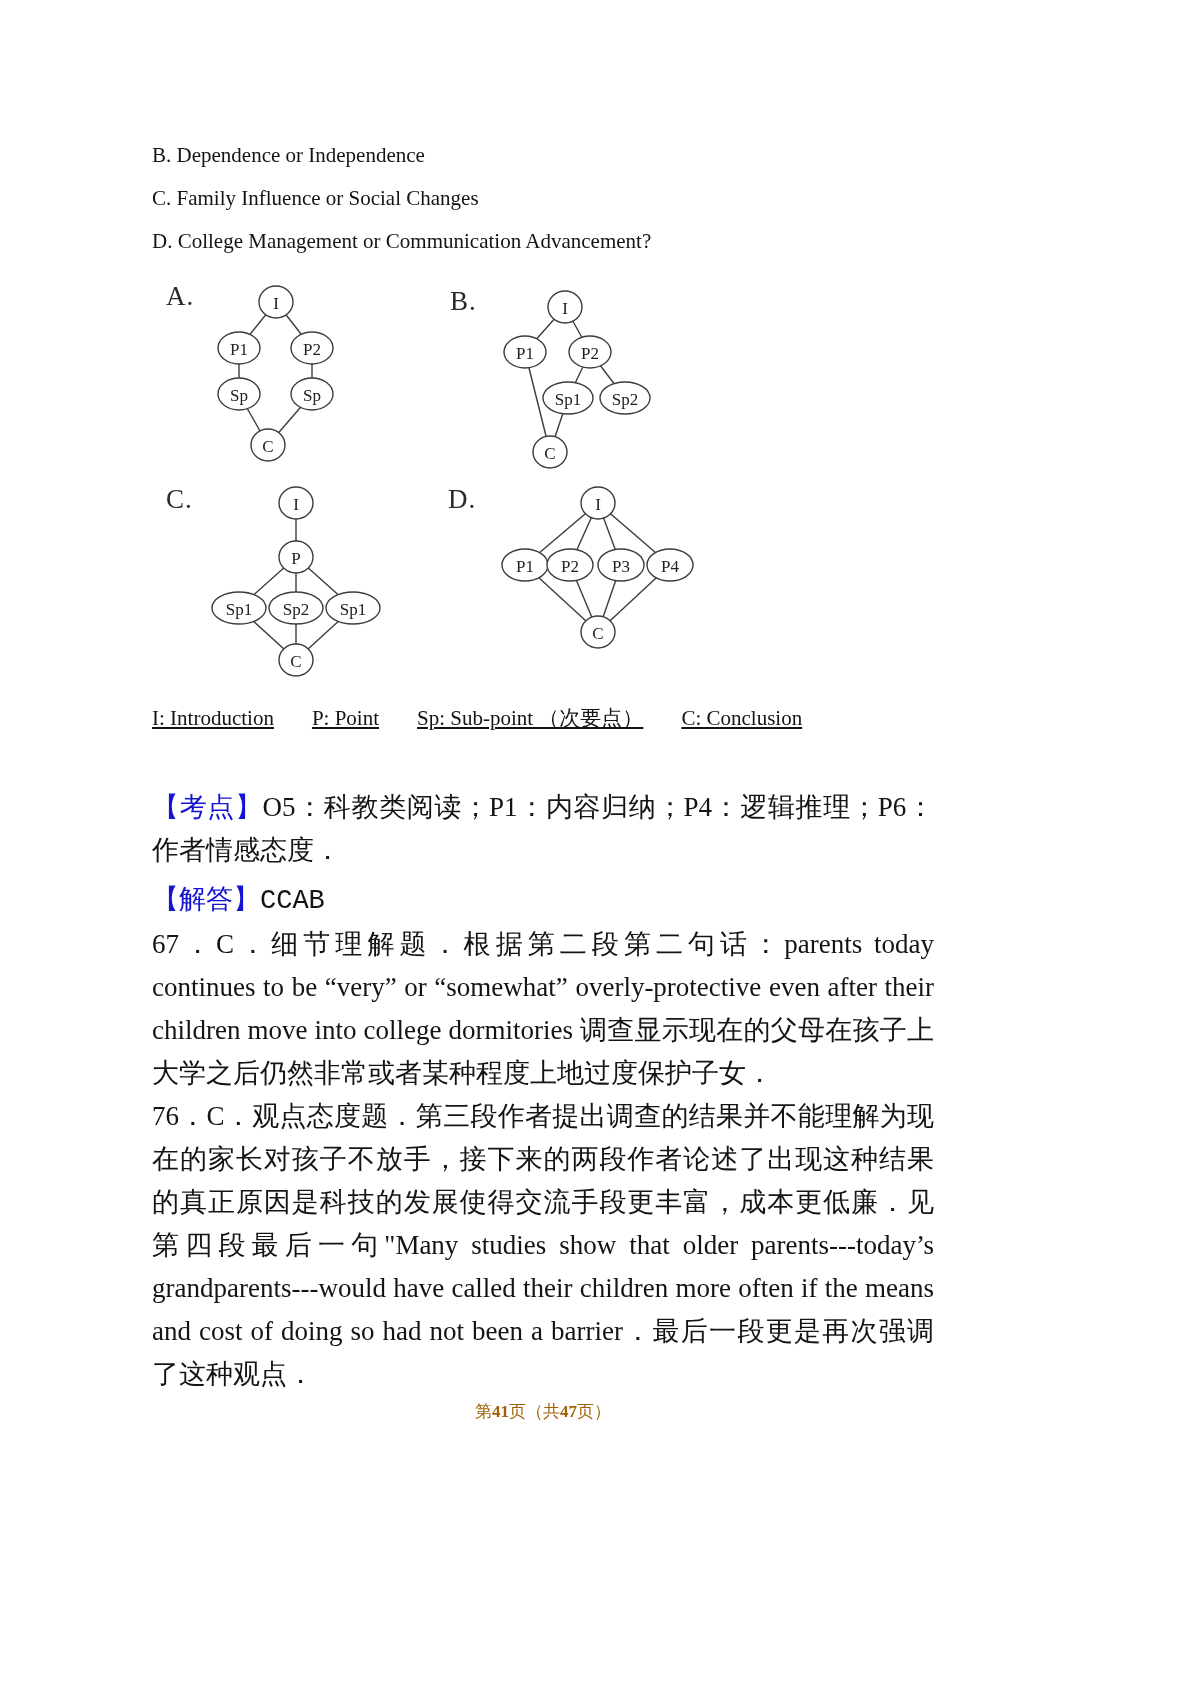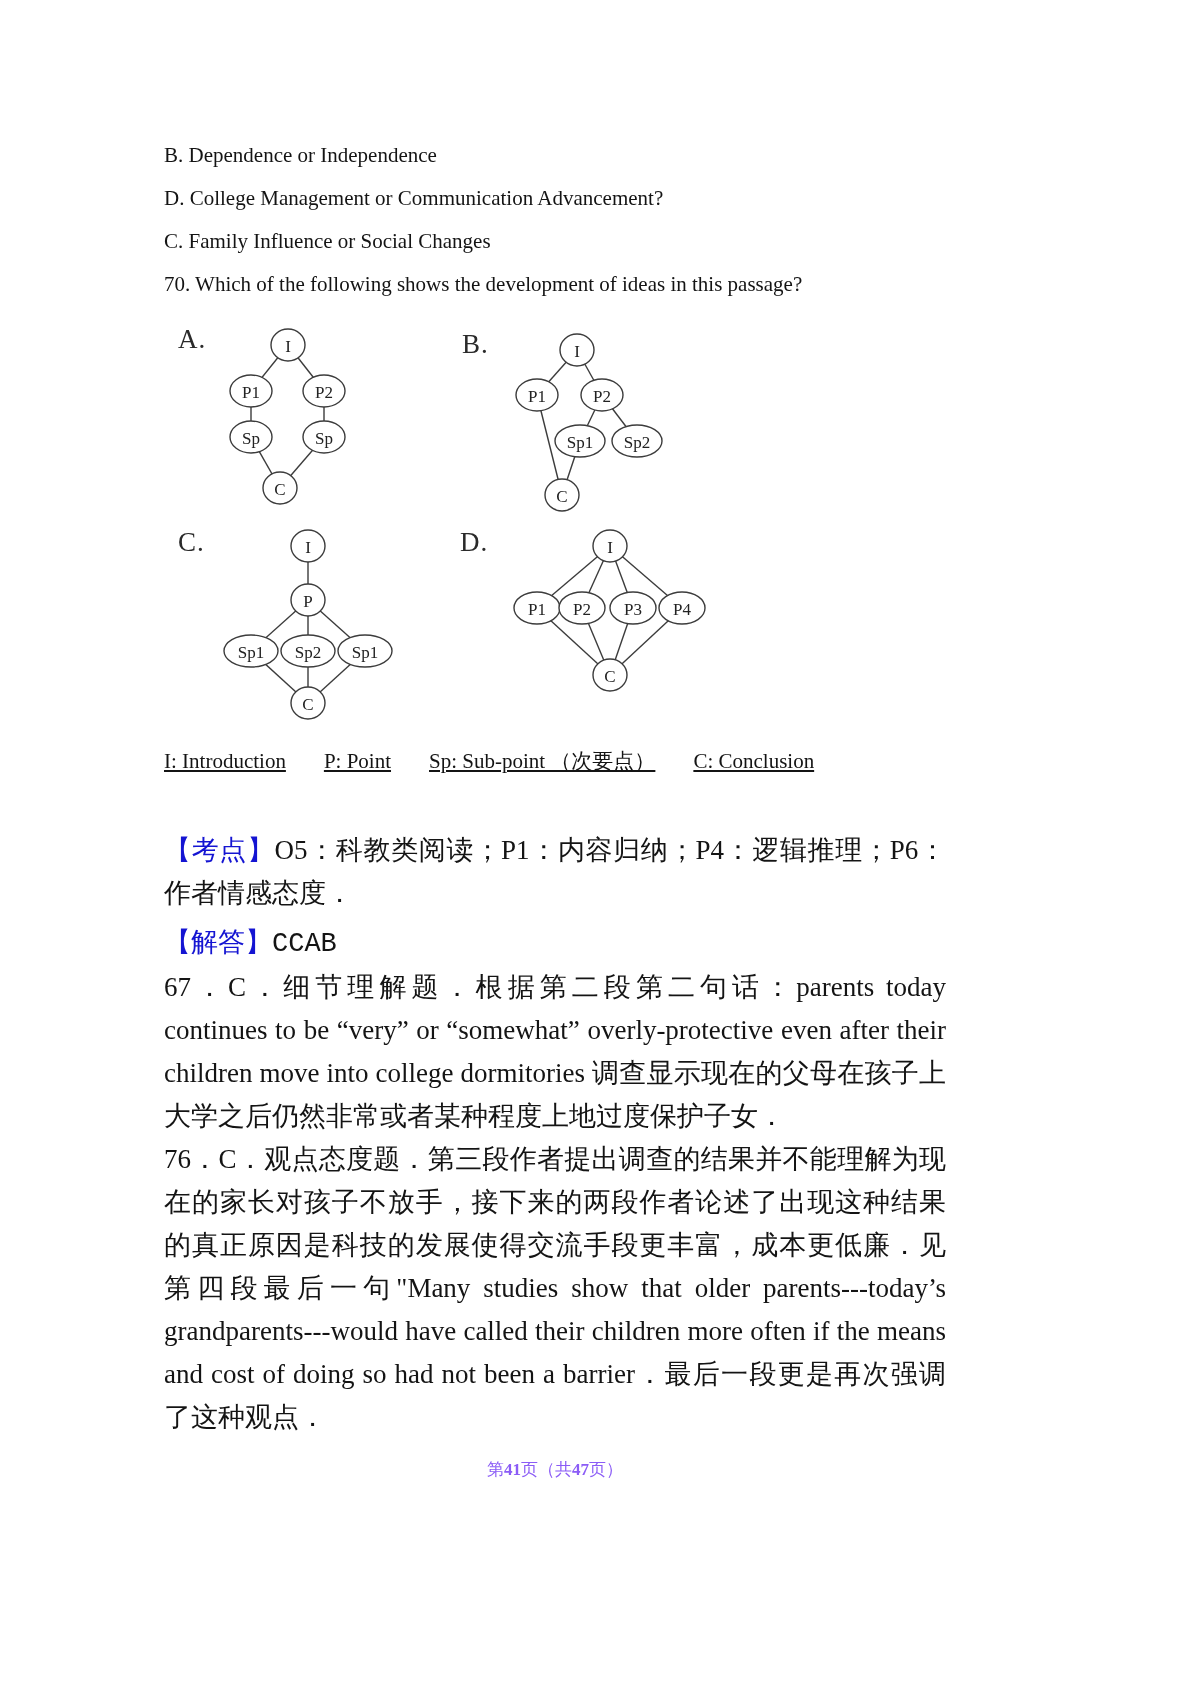--- a/index.html
+++ b/index.html
@@ -3,48 +3,47 @@
 <meta charset="utf-8">
 <style>
   * { margin:0; padding:0; box-sizing:border-box; }
   html,body { width:1200px; height:1698px; background:#ffffff; }
   body {
     position:relative;
     font-family:"Liberation Serif","DejaVu Serif",serif;
     color:#141414;
     overflow:hidden;
   }
-  .page { position:absolute; left:164px; top:134px; width:782px; }
+  .page { position:absolute; left:152px; top:134px; width:782px; }
   .line { font-size:21px; line-height:43px; white-space:nowrap; }
   .para { font-size:27px; line-height:43px; text-align:justify; }
   .blue { color:var(--tag-blue,#1414d2); }
   .diagrams { position:relative; height:420px; margin-top:14px; }
   .dcell { position:absolute; }
   .dcell-a { left:14px;  top:0; width:260px; height:205px; }
   .dcell-b { left:298px; top:5px; width:260px; height:205px; }
   .dcell-c { left:14px;  top:203px; width:260px; height:210px; }
   .dcell-d { left:296px; top:203px; width:270px; height:190px; }
   .dlabel { position:absolute; left:0; top:4px; font-size:27px; color:#2a2a2a; letter-spacing:1px; }
   .legend { display:flex; gap:38px; font-size:21px; line-height:43px; white-space:nowrap;text-decoration:underline; }
   .tagfirst { margin-top:46px; }
   .jieda { margin-top:8px;font-family:Liberation Mono, monospace; }
-  .footer { font-size:17px; text-align:center; margin-top:19px; color:#8b5cf6; }
+  .footer { font-size:17px; text-align:center; margin-top:4px; color:#a16207; }
   .footer b { font-weight:bold; }
   svg { display:block; position:absolute; left:0; top:0; }
   svg text { font-family:"Liberation Serif","DejaVu Serif",serif; }
 </style>
 </head>
 <body>
 
 <div class="page">
 
   <p class="line">B. Dependence or Independence</p>
+  <p class="line">C. Family Influence or Social Changes</p>
   <p class="line">D. College Management or Communication Advancement?</p>
-  <p class="line">C. Family Influence or Social Changes</p>
-  <p class="line">70. Which of the following shows the development of ideas in this passage?</p>
 
   <div class="diagrams">
     <div class="dcell dcell-a">
       <span class="dlabel">A.</span>
     <svg width="260" height="200">
           <line x1="110" y1="25" x2="73" y2="71" stroke="#3c3c3c" stroke-width="1.4"></line>
           <line x1="110" y1="25" x2="146" y2="71" stroke="#3c3c3c" stroke-width="1.4"></line>
           <line x1="73" y1="71" x2="73" y2="117" stroke="#3c3c3c" stroke-width="1.4"></line>
           <line x1="146" y1="71" x2="146" y2="117" stroke="#3c3c3c" stroke-width="1.4"></line>
           <line x1="73" y1="117" x2="102" y2="168" stroke="#3c3c3c" stroke-width="1.4"></line>

